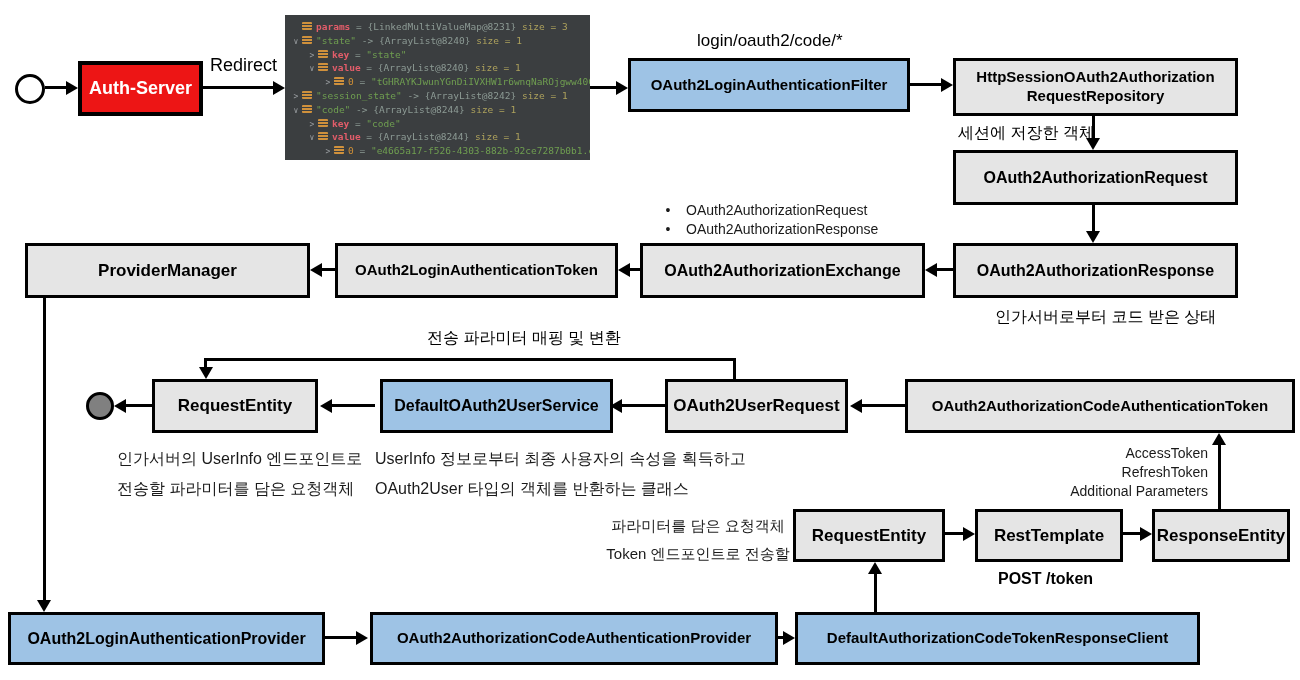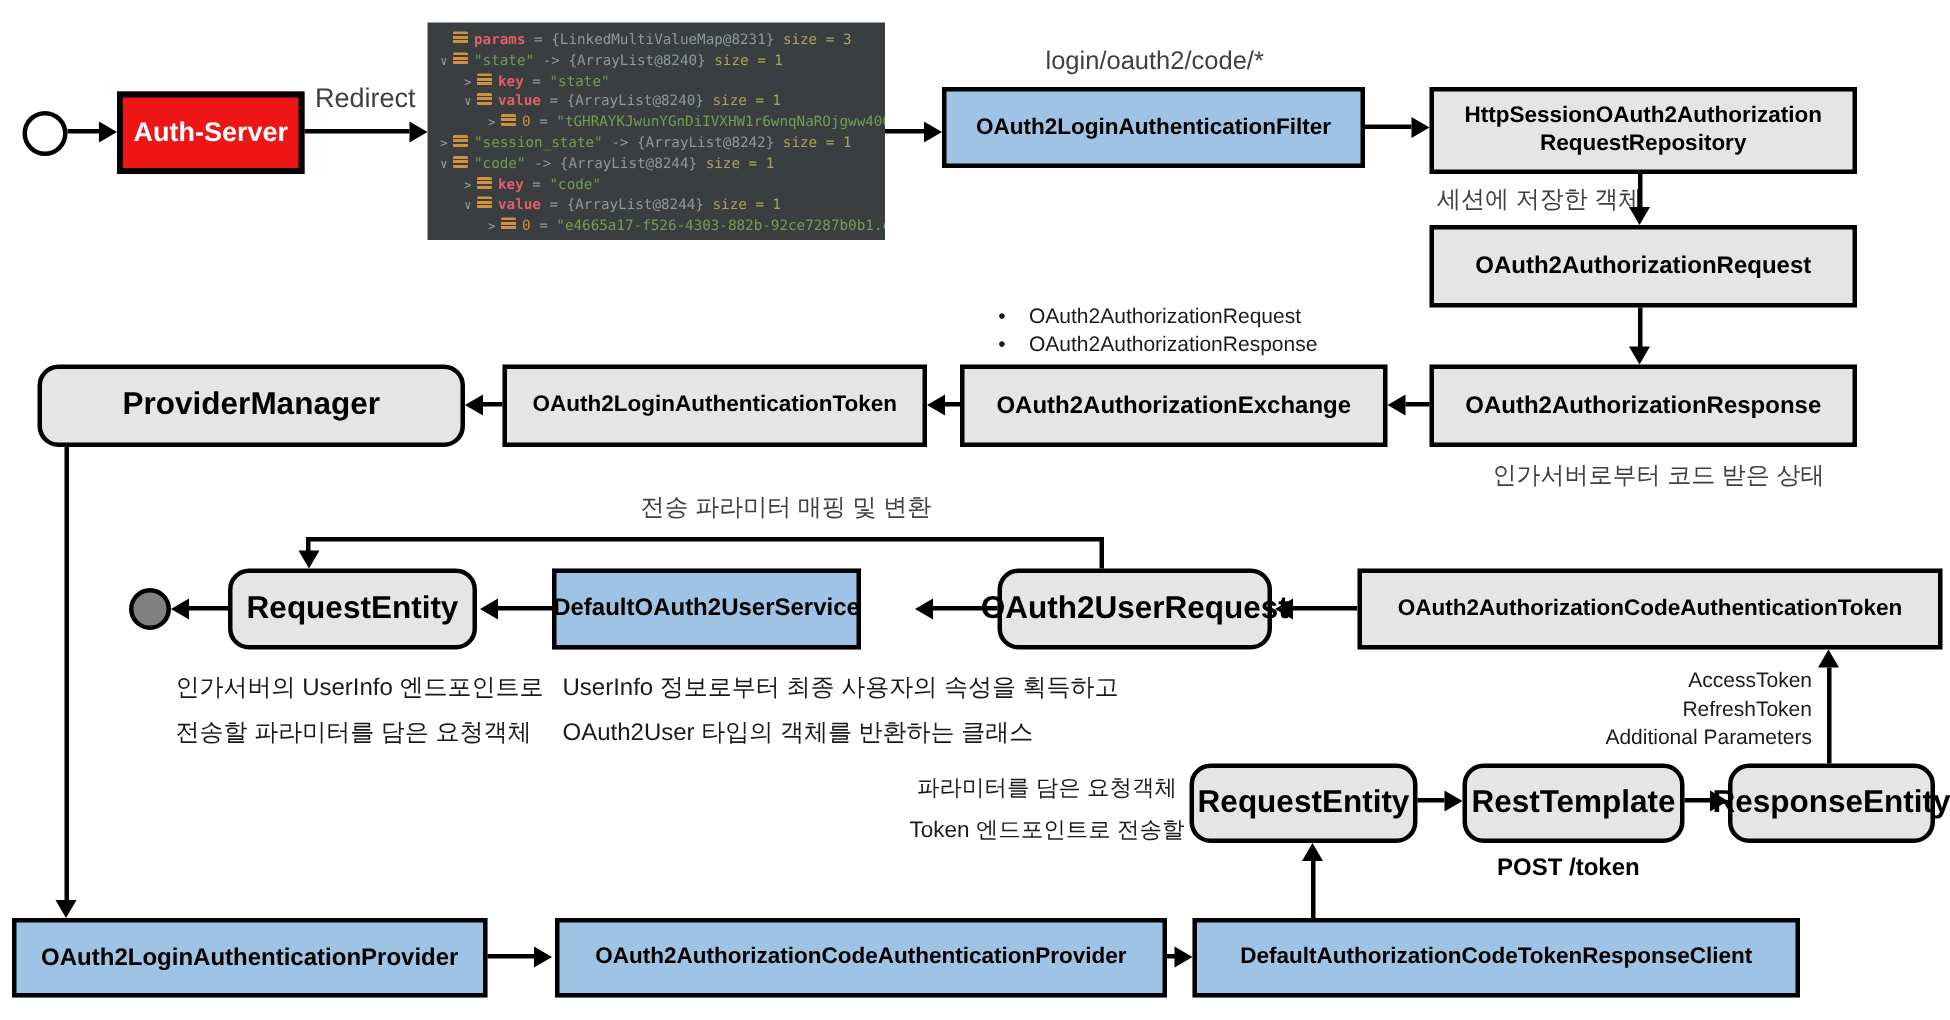--- a/index.html
+++ b/index.html
@@ -3,34 +3,34 @@
 <meta charset="utf-8">
 <style>
   html,body{margin:0;padding:0;background:#fff;}
   #canvas{position:relative;width:1300px;height:680px;background:#fff;overflow:hidden;
           font-family:"Liberation Sans",sans-serif;}
   .box{position:absolute;box-sizing:border-box;border:3px solid #000;background:#e5e5e5;
        display:flex;align-items:center;justify-content:center;text-align:center;
        font-weight:bold;font-size:16px;color:#000;line-height:1.25;white-space:nowrap;}
   .box.blue{background:#9EC3E5;}
   .box.red{background:#ED1515;color:#fff;font-size:18px;border-width:4px;}
-  .box.f17{font-size:21px;border-radius:14px;}
+  .box.f17{font-size:17px;}
   .box.f15{font-size:15px;}
   .box.two{flex-direction:column;font-size:15px;}
   .circle{position:absolute;box-sizing:border-box;border:3px solid #000;border-radius:50%;
           width:30px;height:30px;background:#fff;}
   .circle.end{background:#808080;width:28px;height:28px;}
   .hline{position:absolute;height:3px;background:#000;}
   .vline{position:absolute;width:3px;background:#000;}
   .ah{position:absolute;width:0;height:0;}
   .ah.r{border-top:7px solid transparent;border-bottom:7px solid transparent;border-left:12px solid #000;}
   .ah.l{border-top:7px solid transparent;border-bottom:7px solid transparent;border-right:12px solid #000;}
   .ah.d{border-left:7px solid transparent;border-right:7px solid transparent;border-top:12px solid #000;}
   .ah.u{border-left:7px solid transparent;border-right:7px solid transparent;border-bottom:12px solid #000;}
-  .lbl{position:absolute;font-size:16px;color:#404040;white-space:nowrap;}
+  .lbl{position:absolute;font-size:16px;color:#000000;white-space:nowrap;}
   .lbl.big{font-size:18px;}
   .lbl.mono17{font-size:17px;}
   .lbl.b{font-weight:bold;color:#000;}
   .anno{position:absolute;font-size:16px;line-height:30px;color:#1a1a1a;white-space:nowrap;}
   .anno.right{text-align:right;font-size:14px;line-height:19px;}
   .anno.center{text-align:center;font-size:15px;line-height:28px;}
   .bullets{position:absolute;font-size:14px;line-height:19px;color:#1a1a1a;}
   .brow{display:flex;}
   .brow .bdot{width:36px;text-align:center;}
   
@@ -158,21 +158,21 @@
   <div class="ah l" style="left:114px;top:399px;"></div>
   <div class="hline" style="left:126px;top:404px;width:26px;"></div>
 
   <div class="box f17" style="left:152px;top:379px;width:166px;height:54px;">
     <span>RequestEntity</span>
   </div>
 
   <div class="ah l" style="left:320px;top:399px;"></div>
   <div class="hline" style="left:332px;top:404px;width:43px;"></div>
 
-  <div class="box blue" style="left:368px;top:379px;width:206px;height:54px;">
+  <div class="box blue" style="left:380px;top:379px;width:233px;height:54px;">
     <span>DefaultOAuth2UserService</span>
   </div>
 
   <div class="ah l" style="left:610px;top:399px;"></div>
   <div class="hline" style="left:622px;top:404px;width:43px;"></div>
 
   <div class="box f17" style="left:665px;top:379px;width:183px;height:54px;">
     <span>OAuth2UserRequest</span>
   </div>
 

